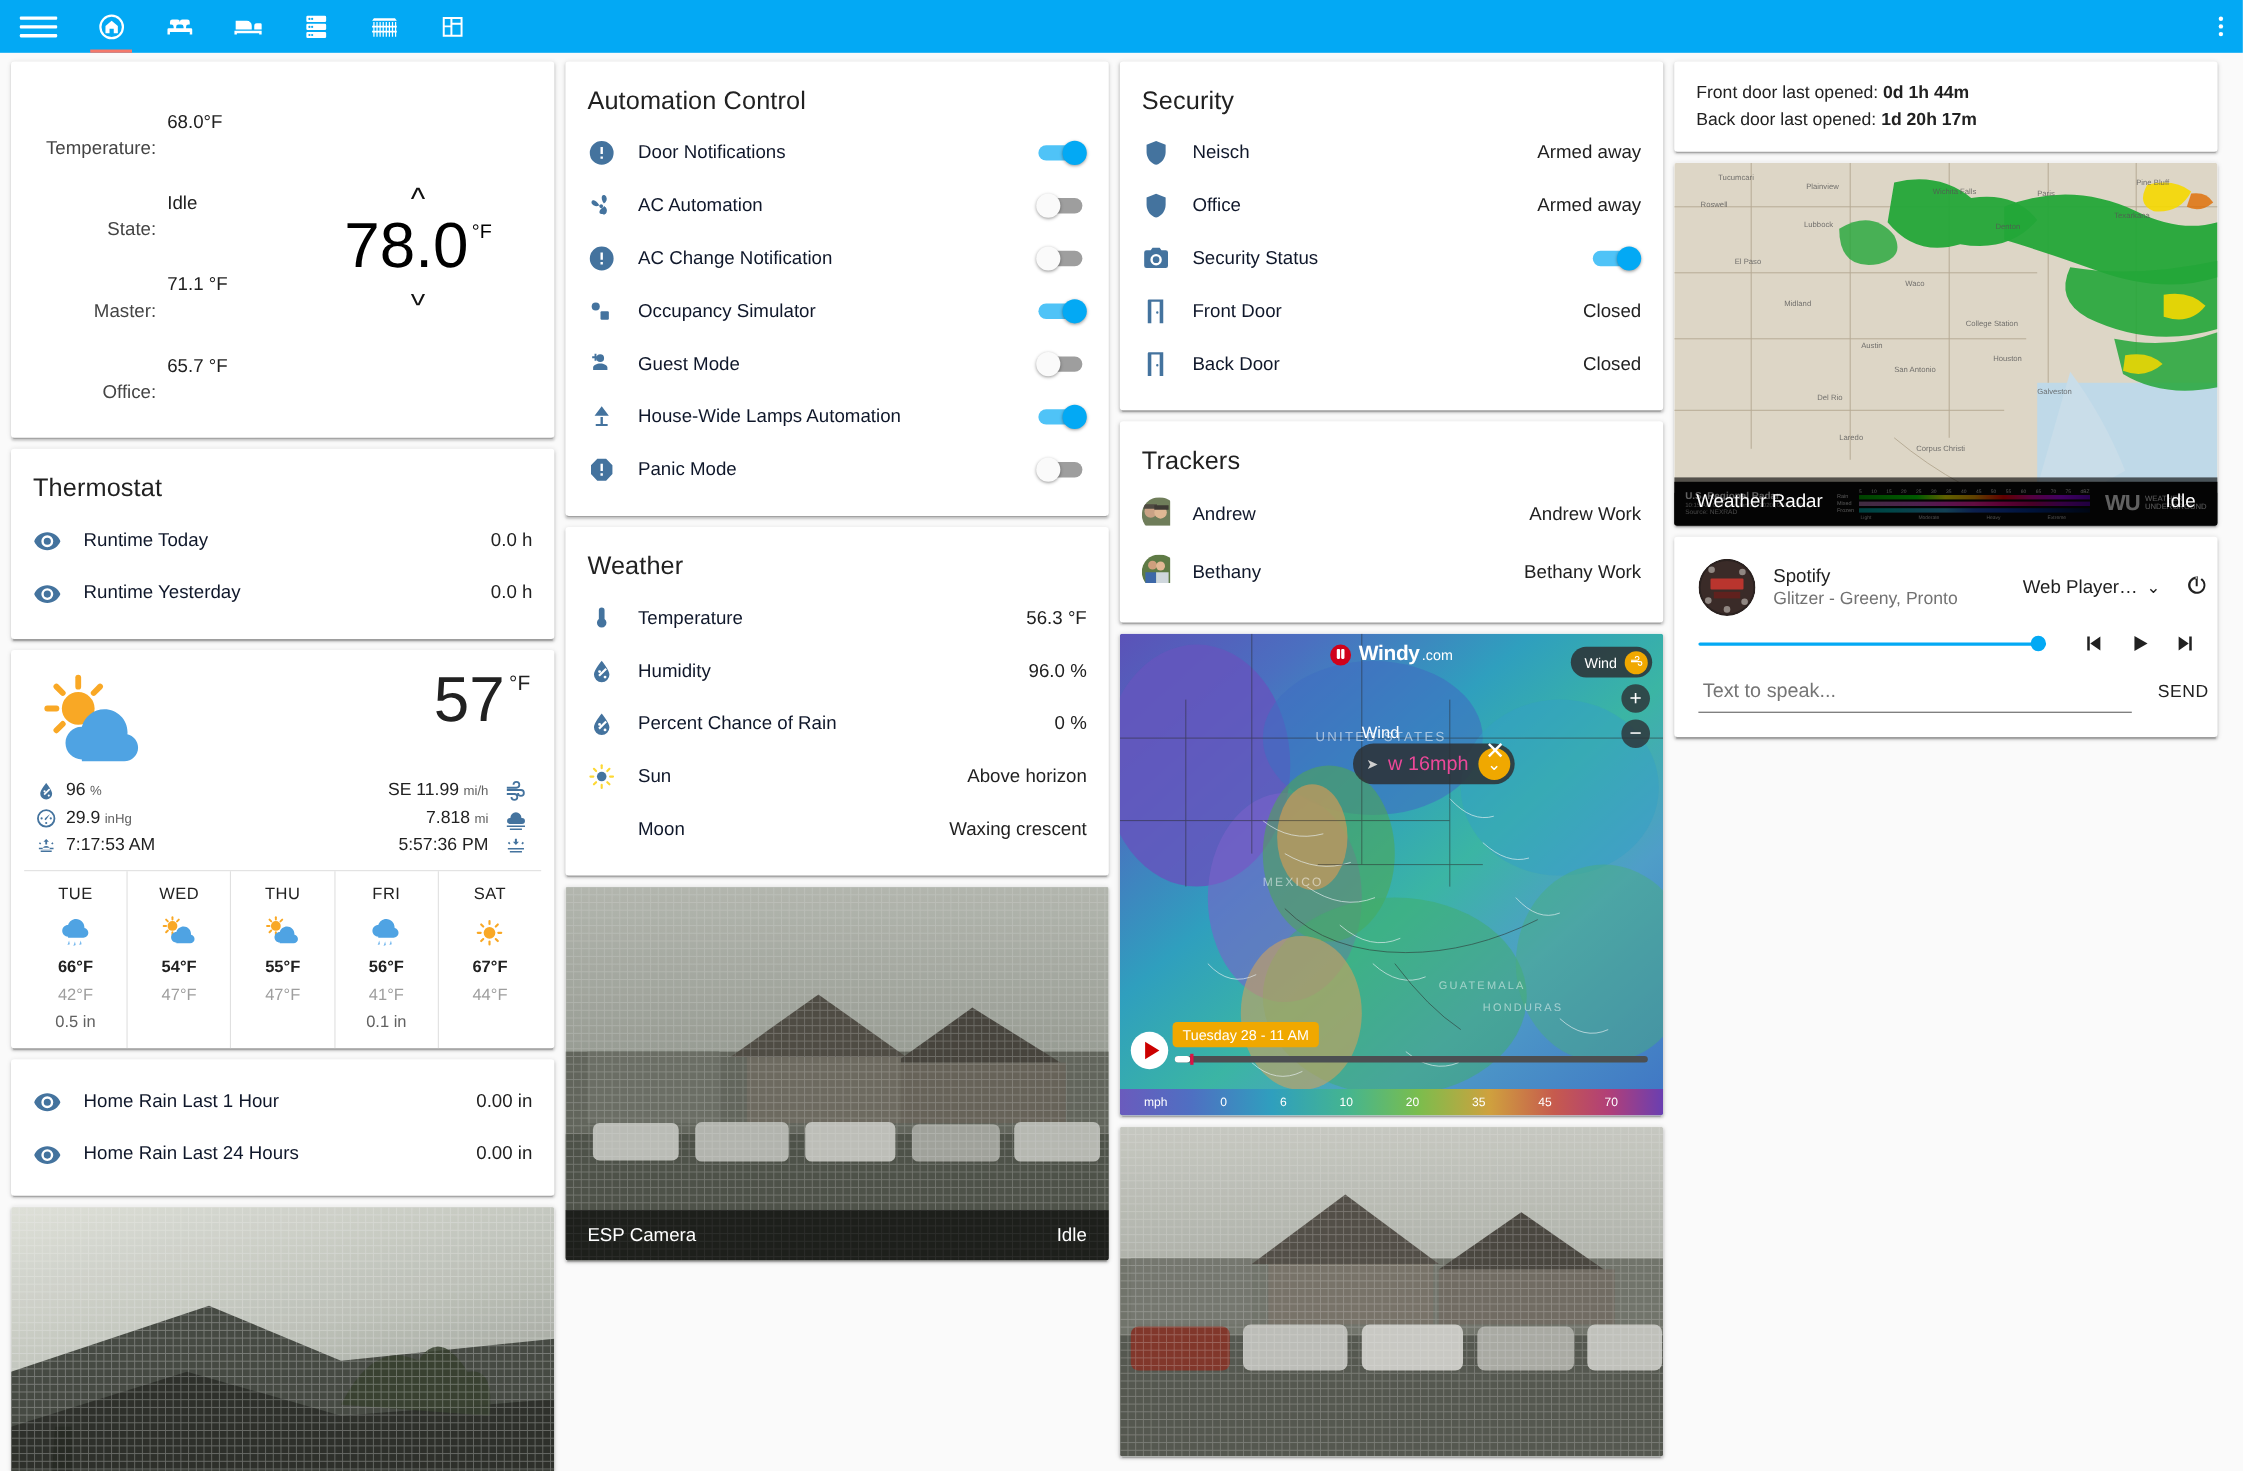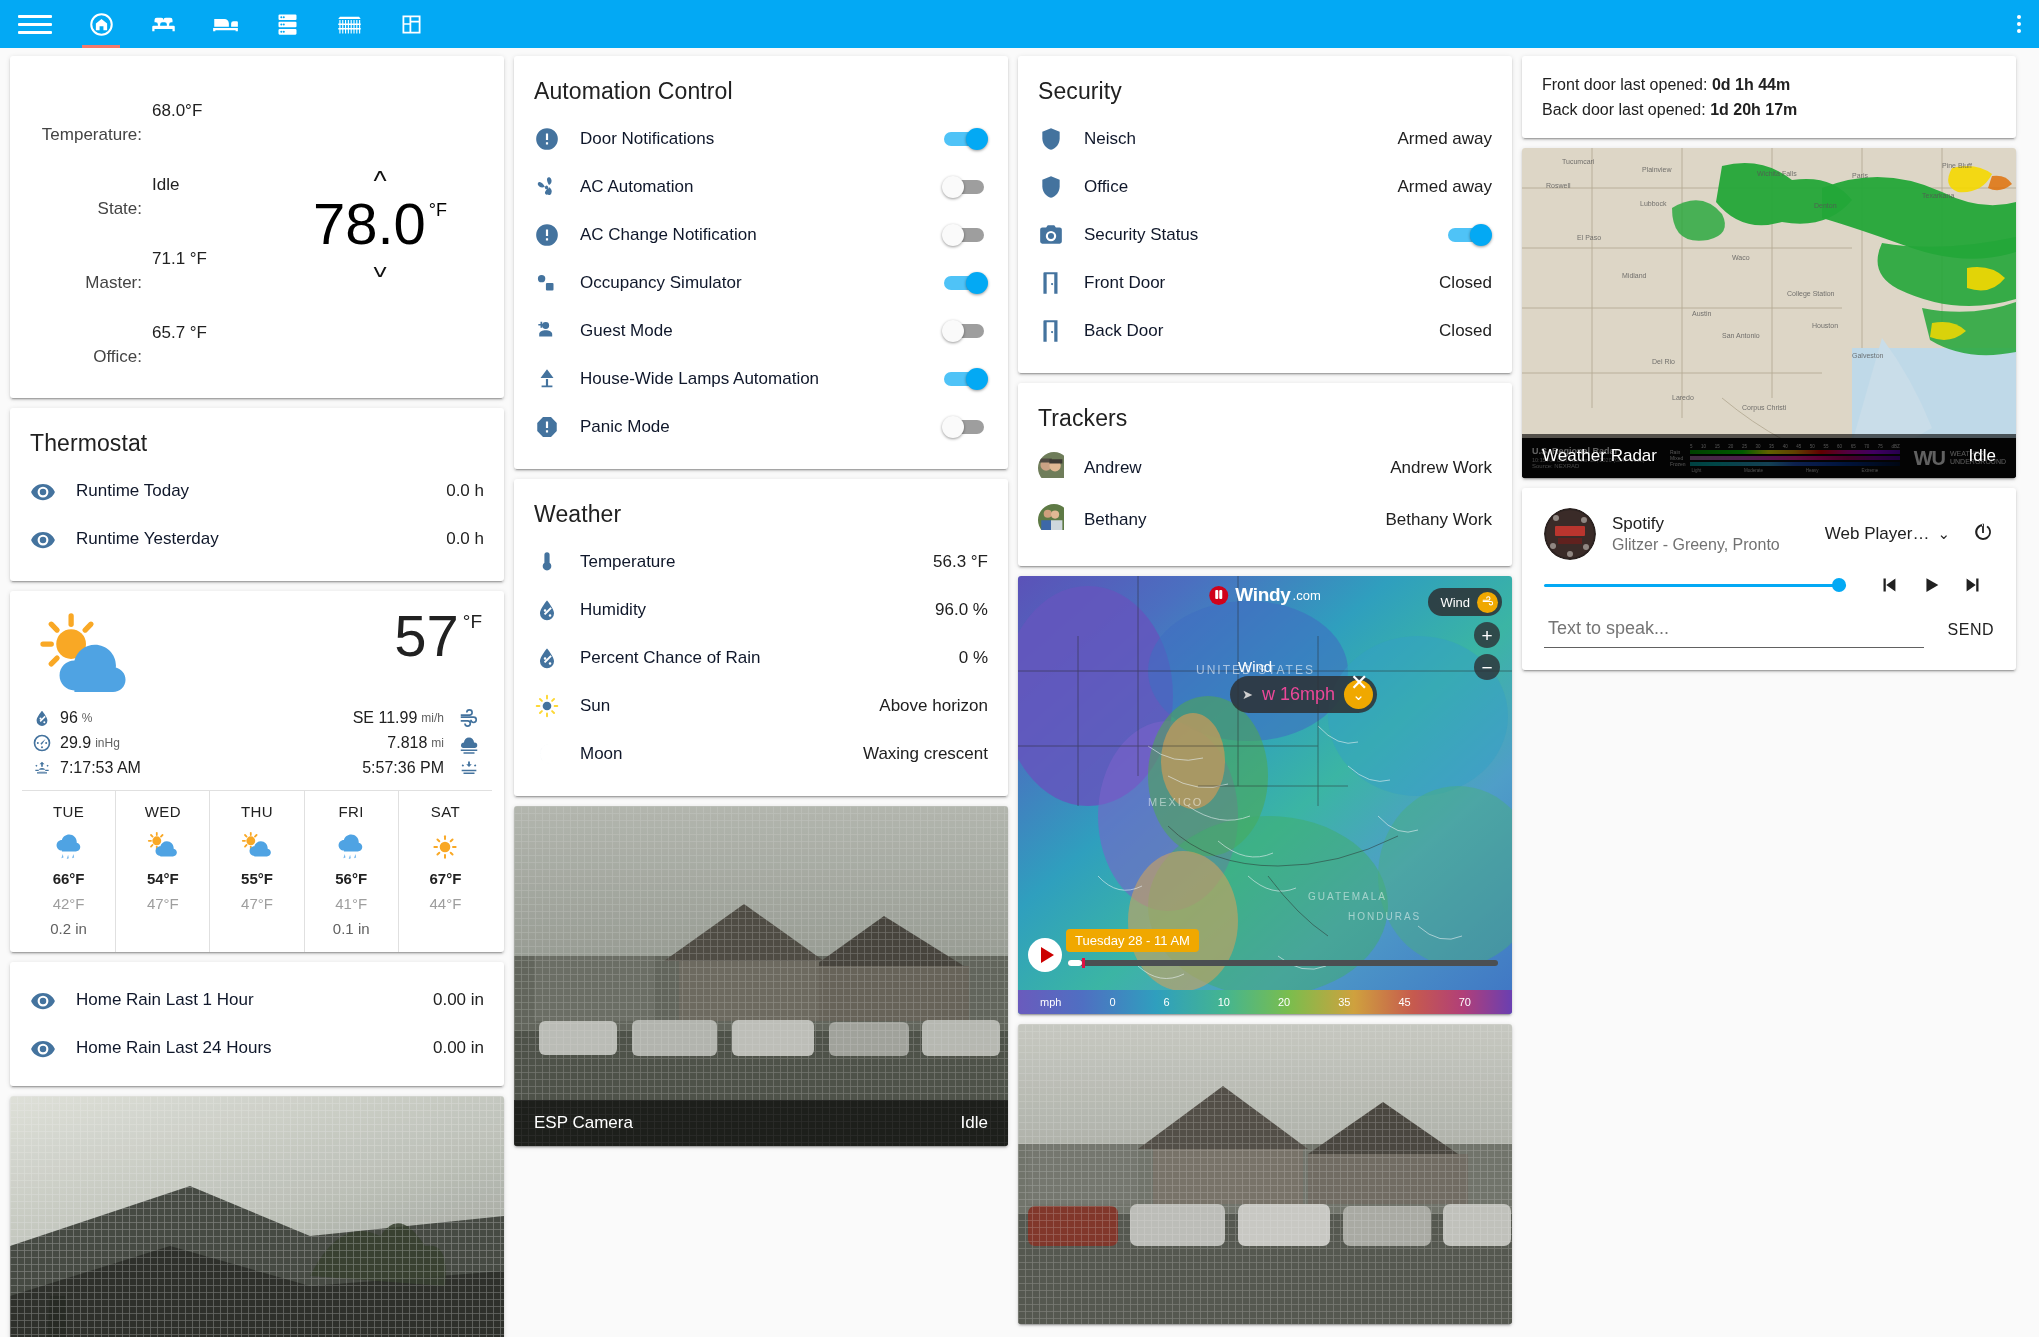--- a/index.html
+++ b/index.html
@@ -120,21 +120,21 @@
 
   
   .radar { position:relative; }
   .radar-bar {
     position:absolute; bottom:0; left:0; right:0;
     background: rgba(0,0,0,.62); color:#fff; font-size:17px;
     padding: 12px 20px; display:flex; justify-content:space-between;
   }
 
   
-  .mp { padding: 20px 22px 22px 22px; }
+  .mp { padding: 20px 8px 22px 22px; }
   .mp-head { display:flex; align-items:center; }
   .mp-art { width: 52px; height: 52px; border-radius: 50%; flex:none; overflow:hidden; }
   .mp-meta { flex:1; padding-left: 16px; }
   .mp-app { font-size: 17px; color:#212121; }
   .mp-track { font-size: 16px; color:#727272; margin-top:2px;}
   .mp-source { font-size:17px; color:#212121; display:flex; align-items:center; gap:8px; cursor:pointer;}
   .mp-power { margin-left: 22px; cursor:pointer; }
   .mp-power svg { width:22px; height:22px; fill:#212121; }
   .mp-controls { display:flex; align-items:center; margin-top: 14px; }
   .mp-slider { flex:1; position:relative; height:22px; display:flex; align-items:center; margin-right: 22px;}
@@ -361,21 +361,21 @@
           <div class="fc-ic">
               <svg viewBox="0 0 40 36" width="36" height="32">
                 <path fill="#4fa3e3" d="M12 22c-3.3 0-6-2.7-6-6s2.7-6 6-6c1-3.6 4.3-6.2 8.2-6.2 4.7 0 8.5 3.8 8.5 8.5v.8c2.3.5 4 2.5 4 4.9 0 2.8-2.3 5-5.1 5H12z"></path>
                 <g fill="#77b9ee">
                   <path d="M13 26l-1.6 4.6 2.4-.8L13 26zM19 26.8l-1.6 4.6 2.4-.8-0.8-3.8zM25 26l-1.6 4.6 2.4-.8L25 26z"></path>
                 </g>
               </svg>
             </div>
           <div class="fc-hi">66°F</div>
           <div class="fc-lo">42°F</div>
-          <div class="fc-pr">0.2 in</div>
+          <div class="fc-pr">0.5 in</div>
         </div>
         <div class="fc-day">
           <div class="fc-name">WED</div>
           <div class="fc-ic">
               <svg viewBox="0 0 40 36" width="36" height="32">
                 <g fill="#f9a825">
                   <circle cx="13" cy="11" r="5"></circle>
                   <g stroke="#f9a825" stroke-width="2" stroke-linecap="round">
                     <line x1="13" y1="2" x2="13" y2="4.5"></line>
                     <line x1="13" y1="17.5" x2="13" y2="20"></line>

